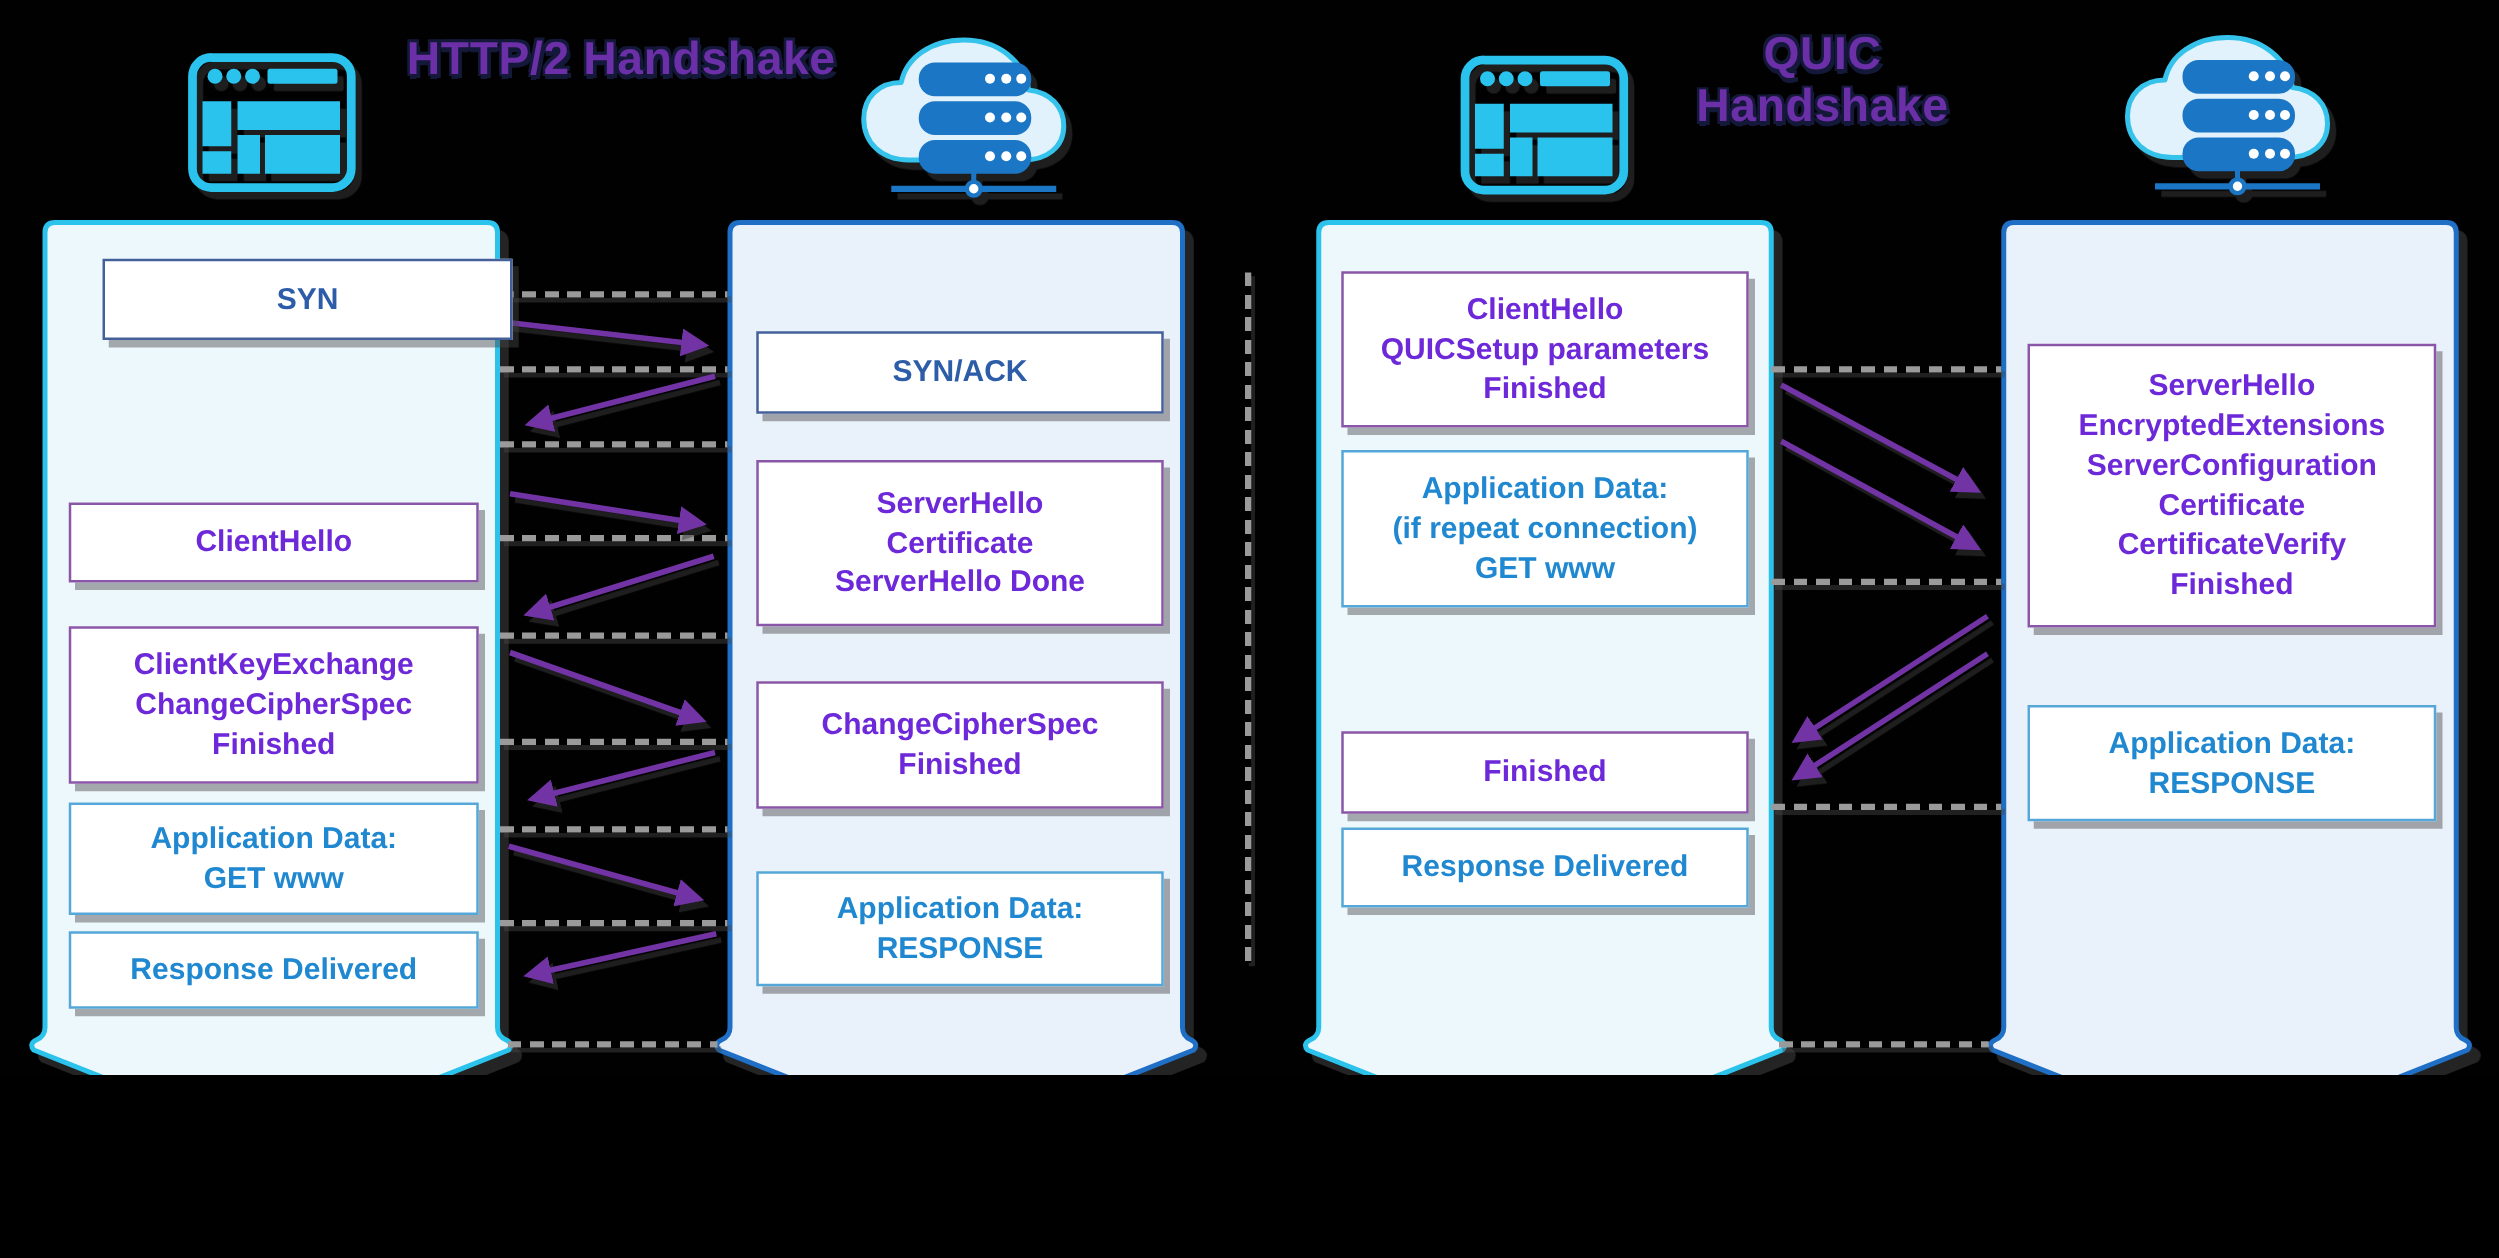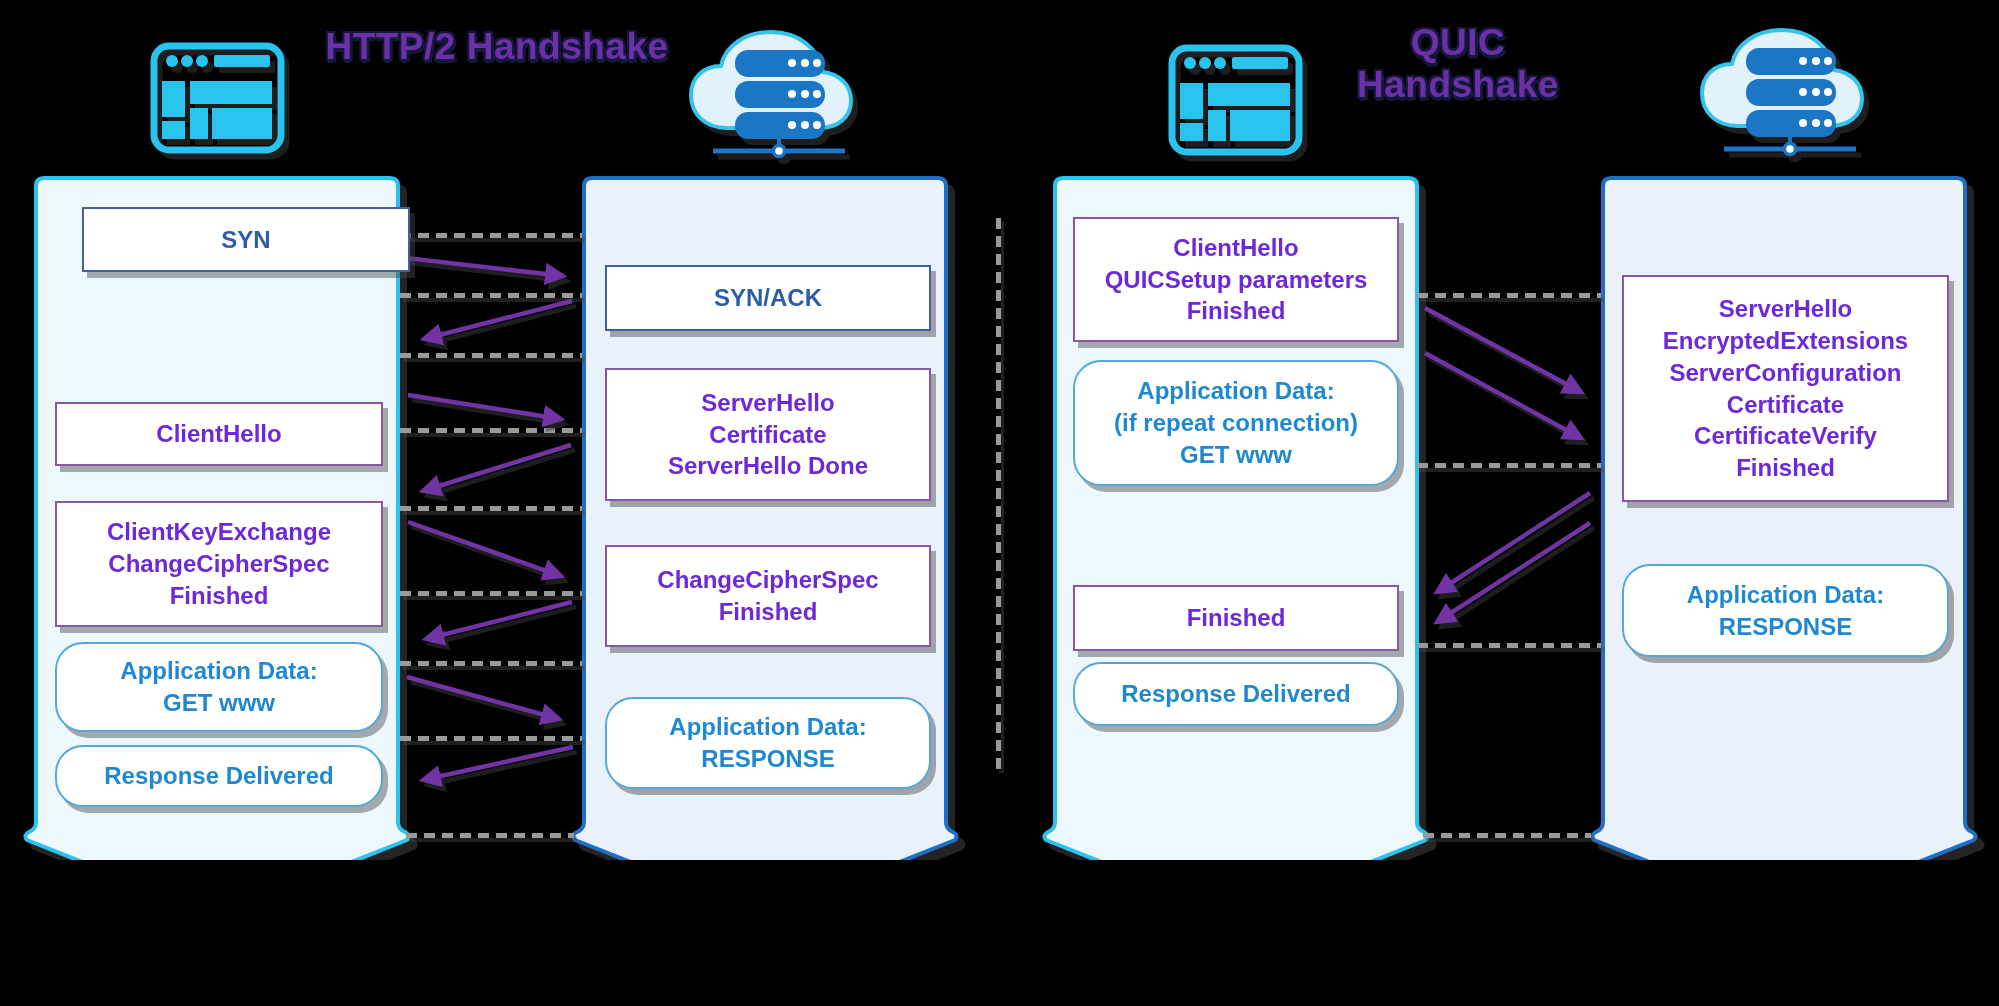--- a/index.html
+++ b/index.html
@@ -14,21 +14,21 @@
   }
   .banner-svg{position:absolute;filter:drop-shadow(7px 8px 0 rgba(72,72,72,.5));}
   .msg-box{
     position:absolute;background:#fff;border:2px solid;
     display:flex;align-items:center;justify-content:center;text-align:center;
     white-space:pre-line;font-weight:bold;font-size:24px;line-height:1.32;
     box-shadow:5px 6px 0 rgba(70,70,70,.45);
   }
   .v-navy  {border-color:#44609A;color:#2D5DA8;}
   .v-purple{border-color:#8A56A8;color:#6d28d9;}
-  .v-blue  {border-color:#54A7D8;color:#1F88D0;border-radius:28px;}
+  .v-blue  {border-color:#54A7D8;color:#1F88D0;}
   .dash-h{position:absolute;height:5px;
     background:repeating-linear-gradient(90deg,#9a9a9a 0 11px,transparent 11px 18px);
     box-shadow:3px 4px 0 rgba(70,70,70,.45);}
   .dash-v{position:absolute;width:5px;
     background:repeating-linear-gradient(180deg,#9a9a9a 0 11px,transparent 11px 18px);
     box-shadow:3px 3px 0 rgba(70,70,70,.45);}
   .arrows{position:absolute;left:0;top:0;filter:drop-shadow(4px 5px 0 rgba(60,60,60,.5));}
   .icon{position:absolute;filter:drop-shadow(5px 6px 0 rgba(60,60,60,.5));}
   .watermark{
     position:absolute;right:6px;top:970px;font-size:21px;font-weight:normal;

